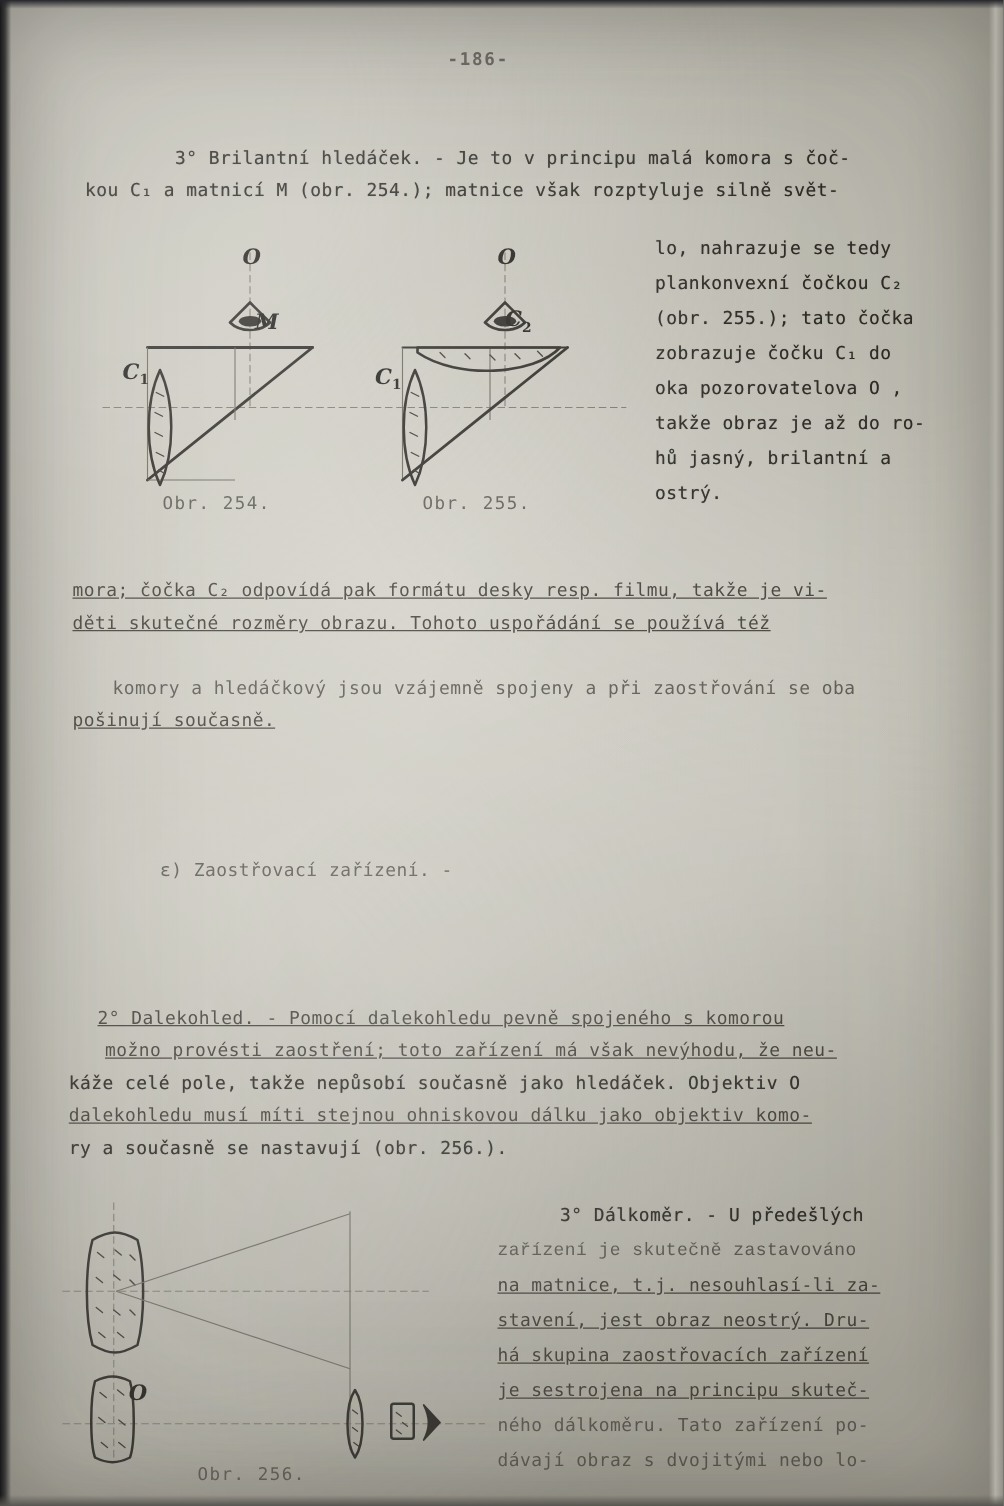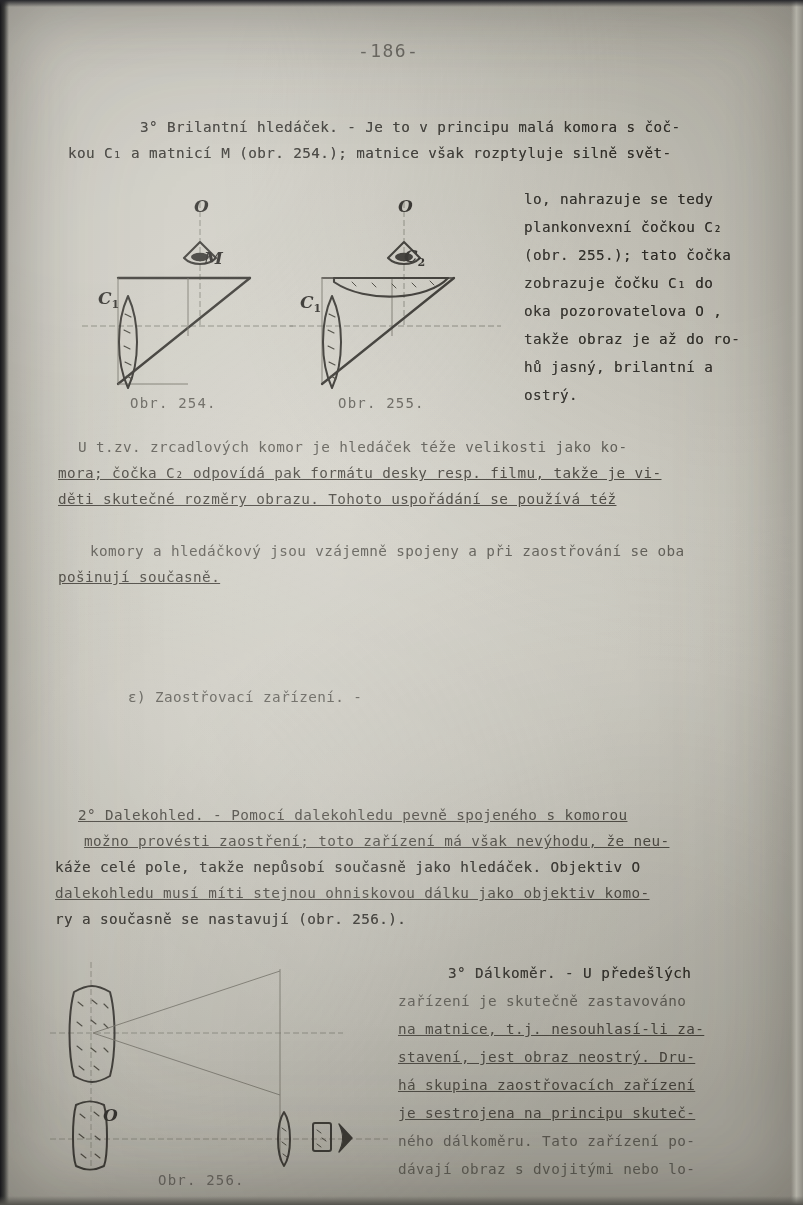--- a/index.html
+++ b/index.html
@@ -31,21 +31,21 @@
   .edge{position:absolute;pointer-events:none;}
   #edgeL{left:0;top:0;width:9px;height:1205px;background:linear-gradient(90deg,#17171a 0%,#3a3a38 45%,rgba(140,138,130,0) 100%);}
   #edgeR{right:0;top:0;width:12px;height:1205px;background:linear-gradient(270deg,#8e8c84 0%,#b3b1a7 55%,rgba(180,178,168,0) 100%);}
   #edgeT{left:0;top:0;width:803px;height:7px;background:linear-gradient(180deg,#26262a 0%,rgba(160,158,150,0) 100%);}
   #edgeB{left:0;bottom:0;width:803px;height:9px;background:linear-gradient(0deg,#55544e 0%,rgba(170,168,160,0) 100%);}
 
   .t{position:absolute;white-space:pre;letter-spacing:.4px;}
   .ink{color:#2a2823;text-shadow:0 0 .6px rgba(40,38,33,.55);}
   .ink-f{color:#595750;}      
   .ink-m{color:#423f38;text-decoration:underline;}
-  .pg{font-size:18px;letter-spacing:1.4px;color:#56544d;}
+  .pg{font-size:14px;letter-spacing:1.4px;color:#56544d;font-weight:bold;}
   .body{font-size:14.3px;line-height:1;}
   .cap{font-size:14px;color:#5d5b54;letter-spacing:1.2px;}
   
   .hw{font-family:"DejaVu Serif","Liberation Serif",serif;font-style:italic;font-weight:bold;
       font-size:17px;color:#201e1a;letter-spacing:0;}
   .hw sub{font-size:11px;font-style:normal;font-weight:bold;}
   svg{position:absolute;overflow:visible;}
   .stroke{fill:none;stroke:#2c2a25;stroke-linecap:round;stroke-linejoin:round;}
   .thin{fill:none;stroke:#6b695f;stroke-width:.9;}
   .axis{fill:none;stroke:#7c7a70;stroke-width:.9;stroke-dasharray:6 3;}
@@ -130,37 +130,36 @@
       <line x1="32" y1="150" x2="38" y2="153"></line>
       <line x1="33" y1="166" x2="39" y2="169"></line>
       <line x1="35" y1="180" x2="40" y2="183"></line>
     </g>
   </svg>
   <div class="t hw" style="left:398px;top:196px;">O</div>
   <div class="t hw" style="left:404px;top:246px;">C<sub>2</sub></div>
   <div class="t hw" style="left:300px;top:292px;">C<sub>1</sub></div>
   <div class="t cap" style="left:338px;top:395px;">Obr. 255.</div>
 
-  <div class="t body ink-f" style="left:78px;top:440px;"><span>U t.zv. zrcadlových komor je hledáček téže velikosti jako ko-</span></div>
   <div class="t body ink-m" style="left:58px;top:466px;"><span>mora; čočka C₂ odpovídá pak formátu desky resp. filmu, takže je vi-</span></div>
   <div class="t body ink-m" style="left:58px;top:492px;"><span>děti skutečné rozměry obrazu. Tohoto uspořádání se používá též</span></div>
   <div class="t body ink-f" style="left:58px;top:544px;margin-left:32px;"><span>komory a hledáčkový jsou vzájemně spojeny a při zaostřování se oba</span></div>
   <div class="t body ink-m" style="left:58px;top:570px;"><span>pošinují současně.</span></div>
 
   <div class="t body ink-f" style="left:128px;top:690px;">ε) Zaostřovací zařízení. -</div>
 
 
   <div class="t body ink-m" style="left:78px;top:808px;"><span>2° Dalekohled. - Pomocí dalekohledu pevně spojeného s komorou</span></div>
   <div class="t body ink-m" style="left:55px;top:834px;margin-left:29px;"><span>možno provésti zaostření; toto zařízení má však nevýhodu, že neu-</span></div>
   <div class="t body ink" style="left:55px;top:860px;"><span>káže celé pole, takže nepůsobí současně jako hledáček. Objektiv O</span></div>
   <div class="t body ink-m" style="left:55px;top:886px;"><span>dalekohledu musí míti stejnou ohniskovou dálku jako objektiv komo-</span></div>
   <div class="t body ink" style="left:55px;top:912px;"><span>ry a současně se nastavují (obr. 256.).</span></div>
 
   <div class="t body ink" style="left:448px;top:966px;"><span>3° Dálkoměr. - U předešlých</span></div>
-  <div class="t body ink-f" style="left:398px;top:994px;"><span>zařízení je skutečně zastavováno</span></div>
+  <div class="t body ink-f" style="left:398px;top:994px;font-family:Liberation Mono, monospace;"><span>zařízení je skutečně zastavováno</span></div>
   <div class="t body ink-m" style="left:398px;top:1022px;"><span>na matnice, t.j. nesouhlasí-li za-</span></div>
   <div class="t body ink-m" style="left:398px;top:1050px;"><span>stavení, jest obraz neostrý. Dru-</span></div>
   <div class="t body ink-m" style="left:398px;top:1078px;"><span>há skupina zaostřovacích zařízení</span></div>
   <div class="t body ink-m" style="left:398px;top:1106px;"><span>je sestrojena na principu skuteč-</span></div>
   <div class="t body ink-f" style="left:398px;top:1162px;"><span>dávají obraz s dvojitými nebo lo-</span></div>
   <div class="t body ink-f" style="left:398px;top:1134px;"><span>ného dálkoměru. Tato zařízení po-</span></div>
 
   <svg width="340" height="230" style="left:58px;top:962px;">
 
     <line class="axis" x1="33" y1="0" x2="33" y2="205"></line>

